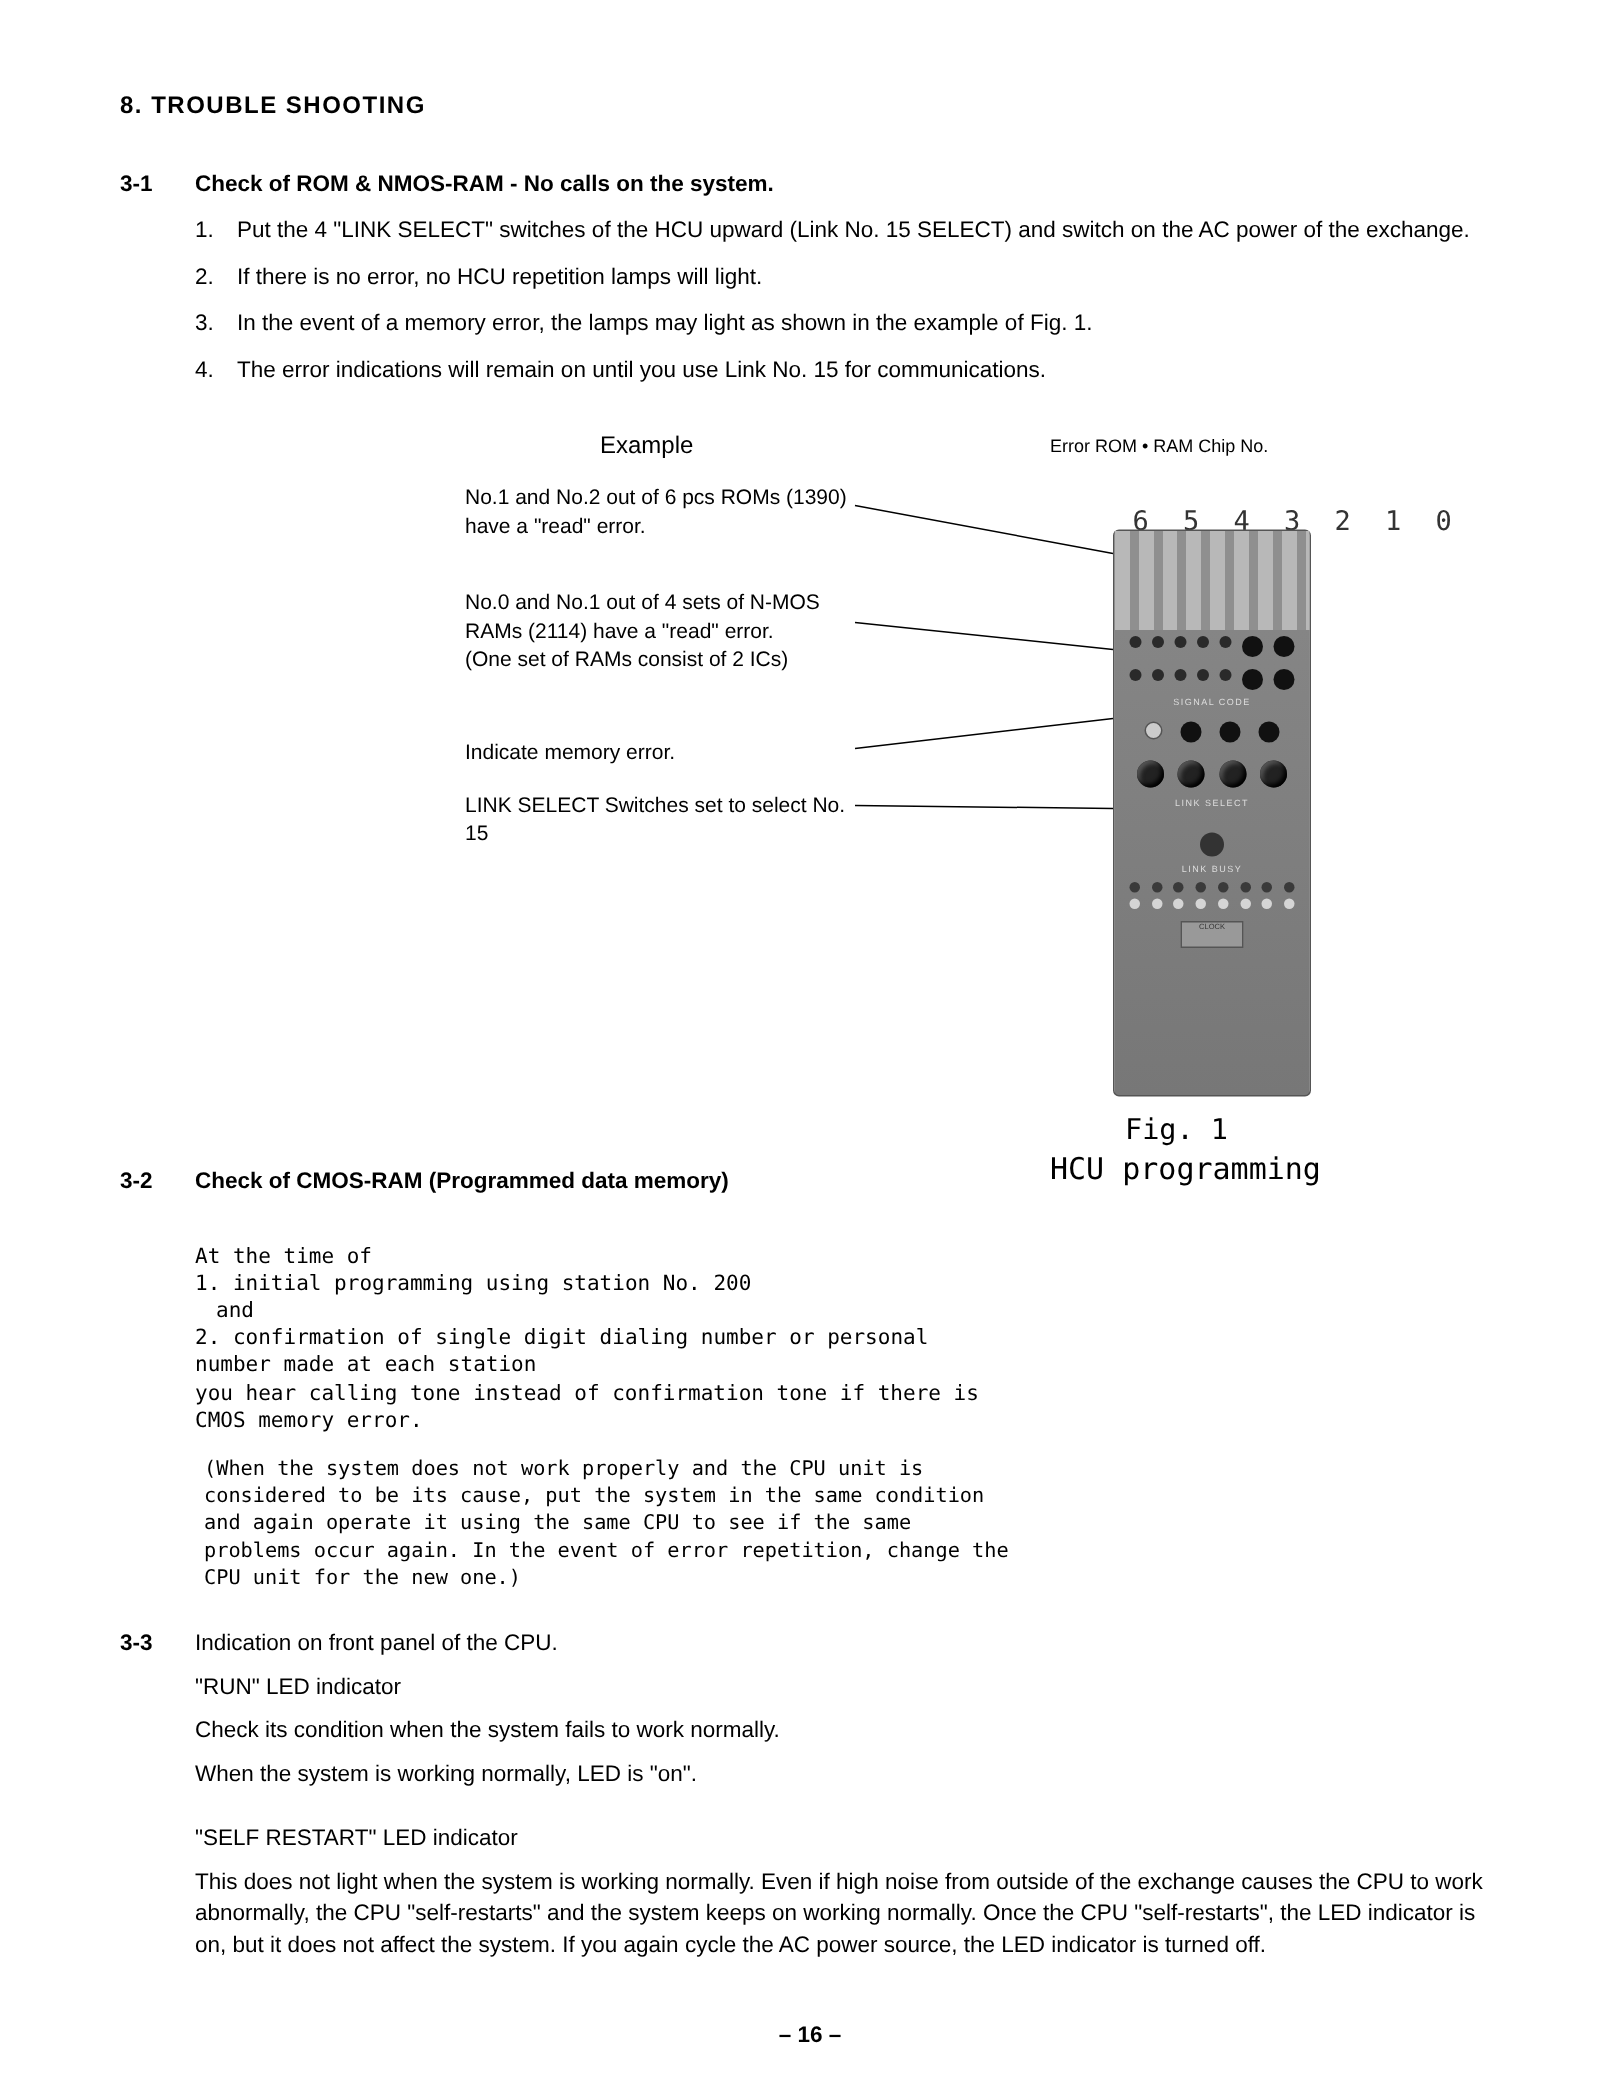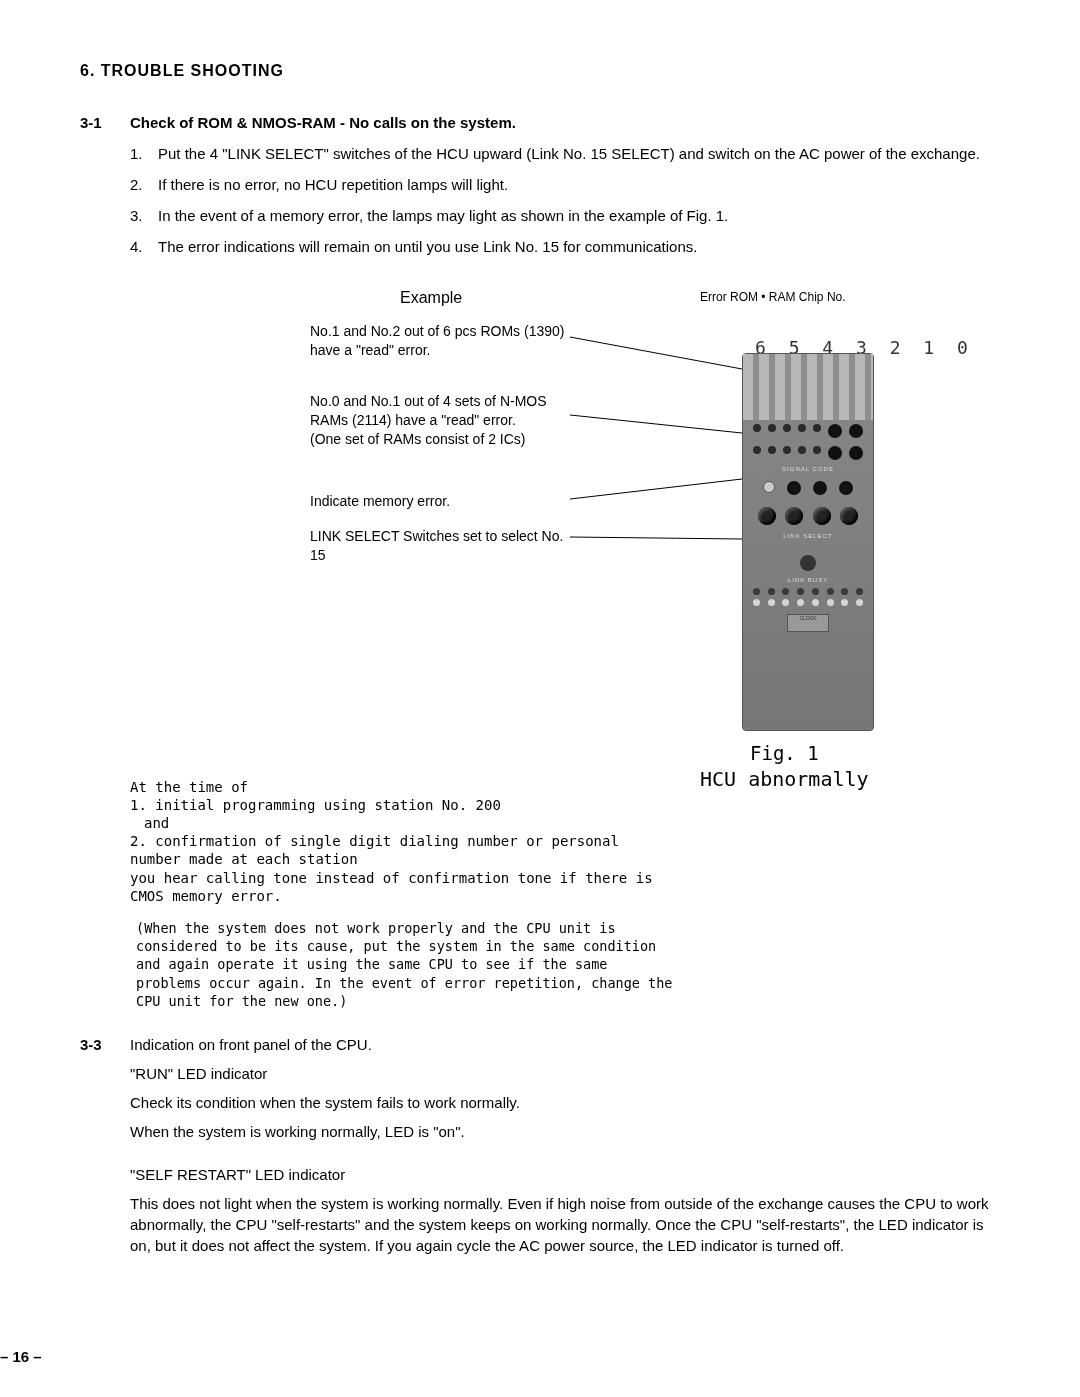--- a/index.html
+++ b/index.html
@@ -55,28 +55,28 @@
     font-size:20px}
   .body32{margin:12px 0 0 50px;font-family:monospace;font-size:14px;
     line-height:1.3;white-space:pre-wrap;width:540px}
   .body32 .indent{margin-left:14px;display:block}
   .body32p2{margin:14px 0 0 56px;font-family:monospace;font-size:13.5px;
     line-height:1.35;width:540px}
   .sec33{margin-top:24px}
   .p33{margin:8px 0 8px 50px}
   .p33b{margin:22px 0 8px 50px}
   .footer{position:absolute;bottom:30px;left:0;width:100%;
-    text-align:left;font-weight:bold}
+    text-align:center;font-weight:bold}
 </style>
 </head>
 <body>
 
 <div class="page">
 
-  <div class="h1">6.   TROUBLE  SHOOTING</div>
+  <div class="h1">8.   TROUBLE  SHOOTING</div>
 
   <div class="sec-head">
     <div class="sec-num">3-1</div>
     <div class="sec-title">Check of ROM &amp; NMOS-RAM - No calls on the system.</div>
   </div>
   <div class="ol">
     <div class="li">
       <div class="n">1.</div>
       <div class="t">Put the 4 "LINK SELECT" switches of the HCU upward (Link No. 15 SELECT) and switch on the AC power of the exchange.</div>
     </div>
@@ -165,23 +165,27 @@
     </div>
 
     <svg class="lines">
       <line x1="490" y1="50" x2="662" y2="82" stroke="#000" stroke-width="1"></line>
       <line x1="490" y1="128" x2="662" y2="146" stroke="#000" stroke-width="1"></line>
       <line x1="490" y1="212" x2="662" y2="192" stroke="#000" stroke-width="1"></line>
       <line x1="490" y1="250" x2="662" y2="252" stroke="#000" stroke-width="1"></line>
     </svg>
 
     <div class="fig-cap">Fig. 1</div>
-    <div class="fig-cap2">HCU abnormally</div>
-  </div>
-
+    <div class="fig-cap2">HCU programming</div>
+  </div>
+
+  <div class="sec-head" style="margin-top:30px">
+    <div class="sec-num">3-2</div>
+    <div class="sec-title">Check of CMOS-RAM (Programmed data memory)</div>
+  </div>
   <div class="body32">
 <span>At the time of</span>
 <span>1.</span> <span>initial programming using station No. 200</span>
 <span class="indent">and</span><span>2.</span> <span>confirmation of single digit dialing number or personal number made at each station</span>
 <span>you hear calling tone instead of confirmation tone if there is CMOS memory error.</span></div>
   <div class="body32p2">(When the system does not work properly and the CPU unit is considered to be its cause, put the system in the same condition and again operate it using the same CPU to see if the same problems occur again.  In  the  event of error repetition, change the CPU unit for the new one.)</div>
 
   <div class="sec-head sec33">
     <div class="sec-num">3-3</div>
     <div>Indication on front panel of the CPU.</div>

